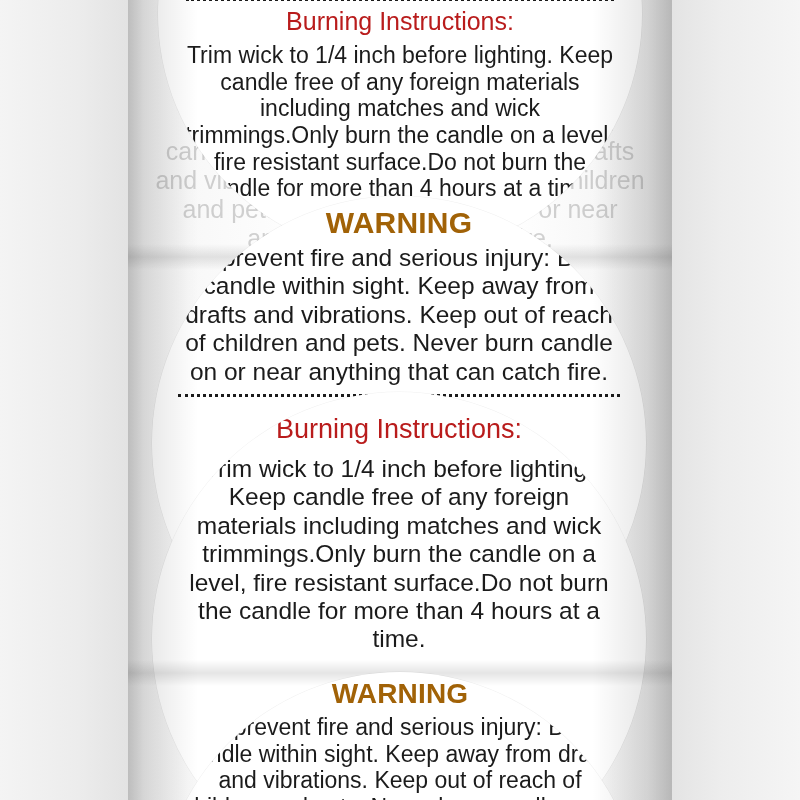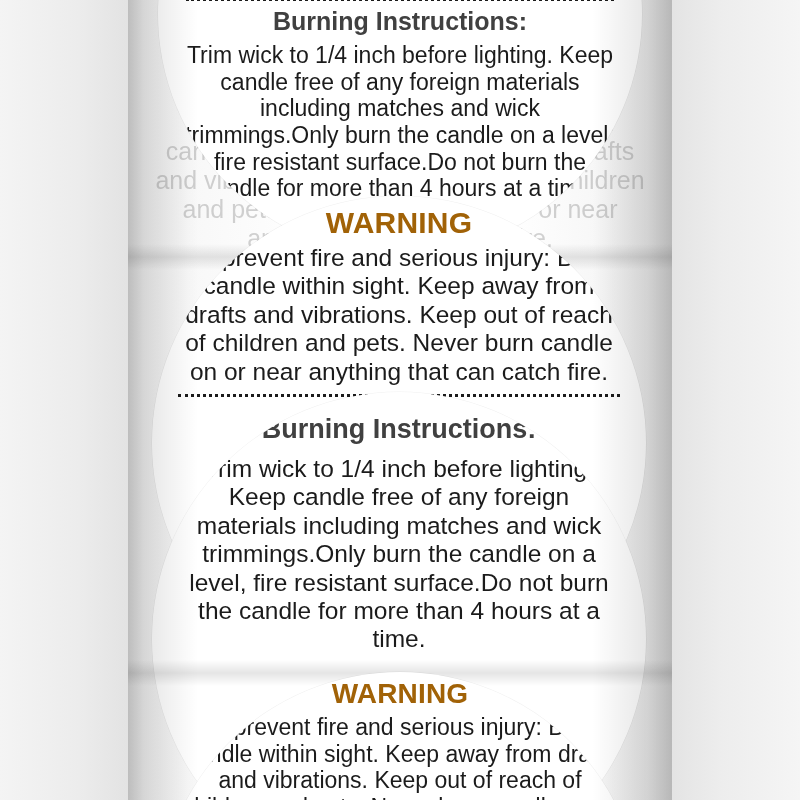--- a/index.html
+++ b/index.html
@@ -80,22 +80,22 @@
     padding: 0 24px;
     box-sizing: border-box;
   }
 
   .hdr-warning {
     color: #a16207;
     font-weight: bold;
     letter-spacing: 0.2px;
   }
   .hdr-burning {
-    color: #404040;
-    font-weight: bold;
+    color: #b91c1c;
+    font-weight: normal;
   }
   .body-text {
     color: #1b1b1b;
     line-height: 1.16;
   }
   .dotted-rule {
     border: none;
     border-top: 3px dotted #1b1b1b;
     margin: 0;
   }

